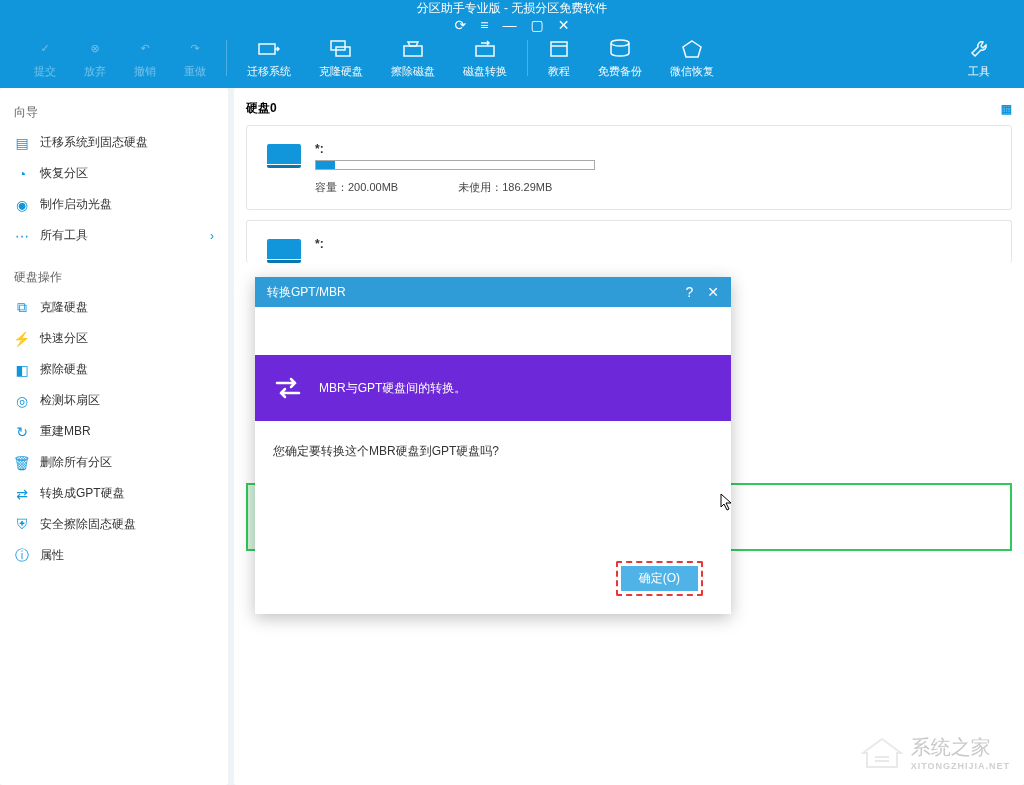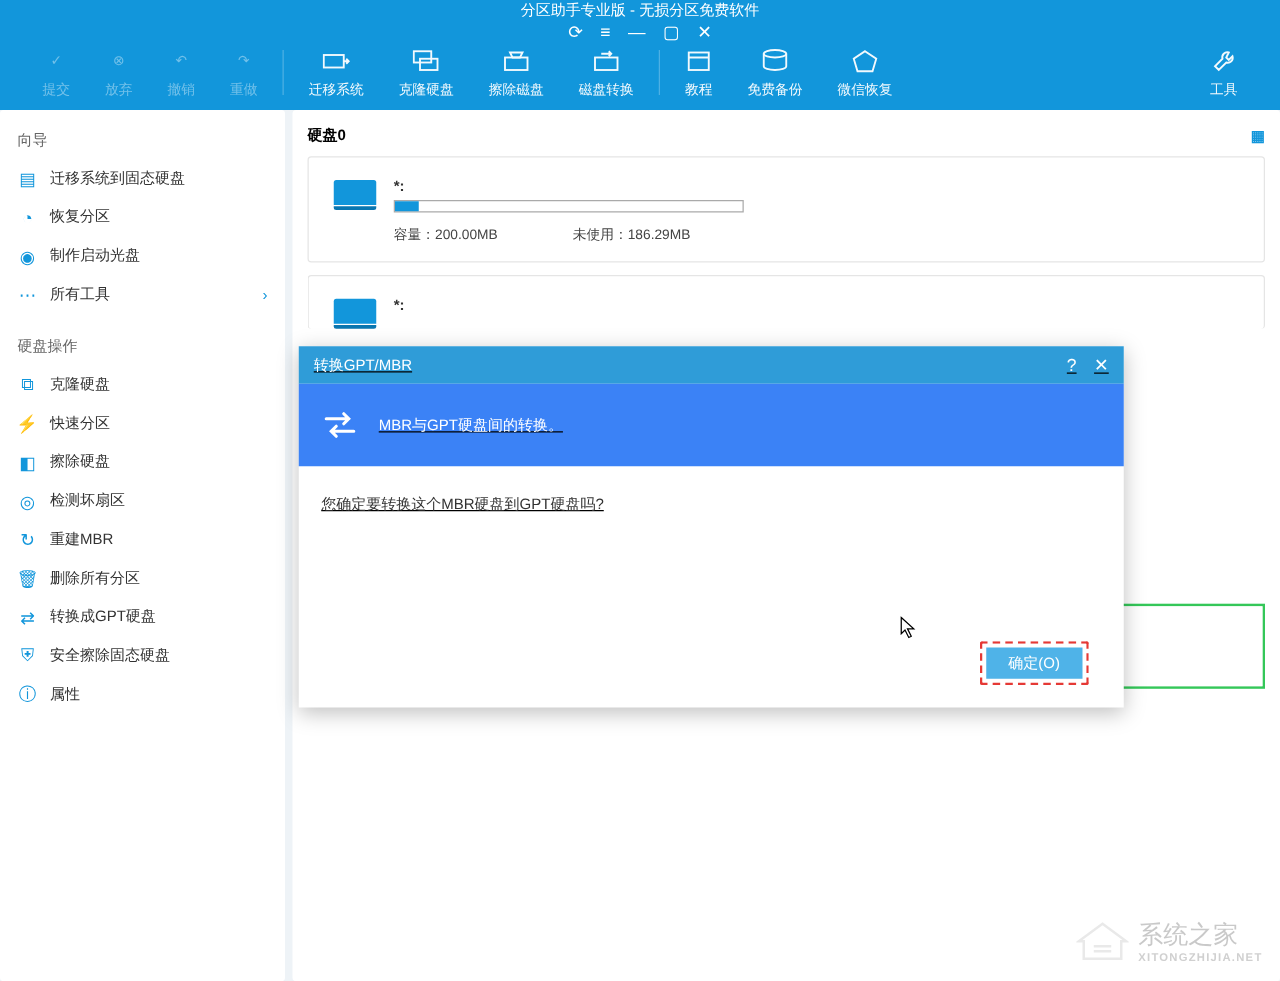--- a/index.html
+++ b/index.html
@@ -39,25 +39,25 @@
 .usage-fill { height: 100%; background: #1296db; }
 .cap-row { display: flex; gap: 60px; font-size: 11px; color: #444; }
 
 .disk-strip { display: flex; border: 2px solid #34c759; background: #d4f4dd; height: 68px; }
 .strip-info { width: 100px; padding: 6px 10px; font-size: 11px; color: #333; display: flex; flex-direction: column; justify-content: center; gap: 2px; }
 .strip-info .dicon { width: 22px; height: 14px; background: #1296db; border-radius: 2px; margin-bottom: 2px; }
 .strip-part { border-left: 1px solid #34c759; padding: 6px 8px; font-size: 11px; background: #fff; display: flex; flex-direction: column; justify-content: center; gap: 3px; min-width: 40px; }
 .strip-part.small { width: 42px; }
 .strip-part.big { flex: 1; }
 
-.modal { position: absolute; left: 239px; top: 277px; width: 660px; background: #fff; box-shadow: 0 4px 16px rgba(0,0,0,0.25); z-index: 100; text-decoration: underline; }
+.modal { position: absolute; left: 255px; top: 277px; width: 476px; background: #fff; box-shadow: 0 4px 16px rgba(0,0,0,0.25); z-index: 100; }
 .modal-title { height: 30px; background: #2f9cd8; color: #fff; font-size: 12px; display: flex; align-items: center; padding: 0 12px; }
 .modal-title .mt-spacer { flex: 1; }
 .modal-title span.ctrl { cursor: pointer; margin-left: 14px; font-size: 14px; }
-.modal-header { height: 66px; background: #3b82f6; color: #fff; display: flex; align-items: center; padding: 16px 18px; gap: 16px; font-size: 12px; }
+.modal-header { height: 66px; background: #6d28d9; color: #fff; display: flex; align-items: center; padding: 16px 18px; gap: 16px; font-size: 12px; margin-top: 48px; }
 .modal-header .hicon { width: 30px; height: 30px; }
 .modal-body { padding: 22px 18px 18px; font-size: 12px; color: #333; min-height: 140px; position: relative; }
 .modal-footer { display: flex; justify-content: flex-end; padding: 0 28px 18px; }
 .ok-btn-wrap { border: 2px dashed #e53935; padding: 3px; border-radius: 2px; }
 .ok-btn { background: #4fb3e8; color: #fff; border: none; padding: 4px 18px; font-size: 12px; cursor: pointer; position: relative; }
 .cursor-img { position: absolute; left: 720px; top: 493px; z-index: 200; font-size: 14px; color: #000; pointer-events:none; }
 
 .watermark { position: absolute; right: 14px; bottom: 14px; color: #c9c9c9; font-size: 20px; display: flex; align-items: center; gap: 8px; }
 .watermark small { font-size: 9px; color: #d0d0d0; display: block; letter-spacing: 1px; font-weight: bold; }
 .wm-icon { width: 42px; height: 32px; opacity: 0.4; }

